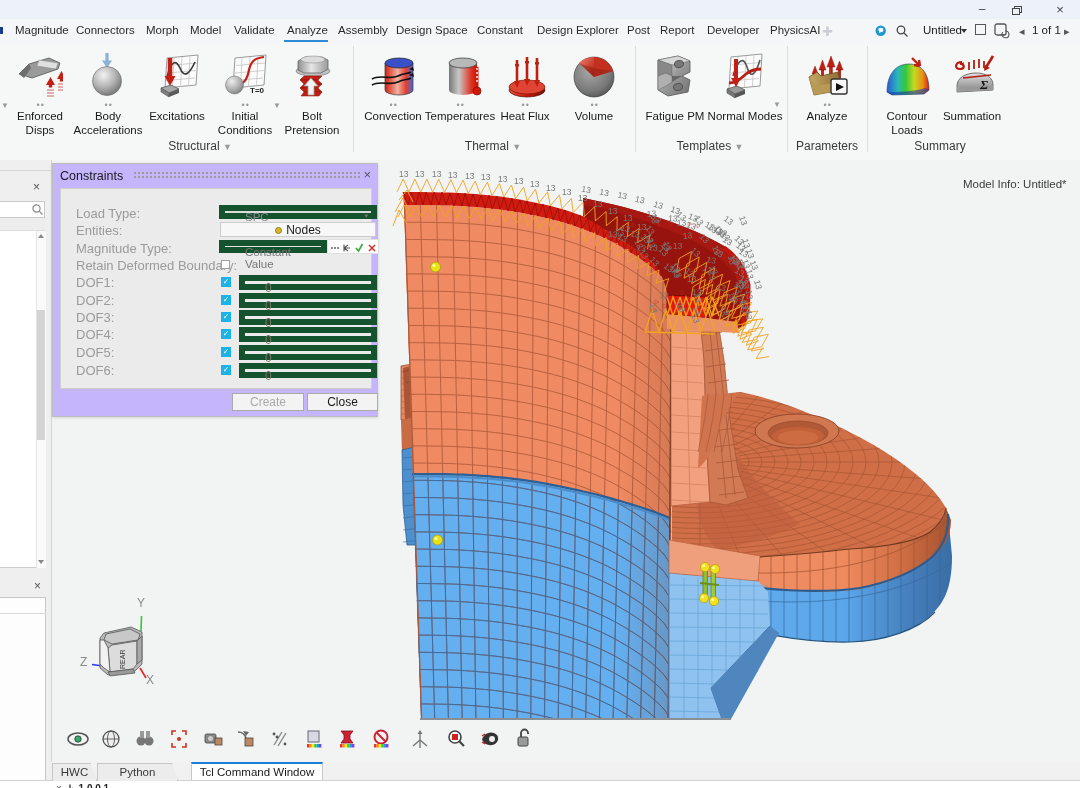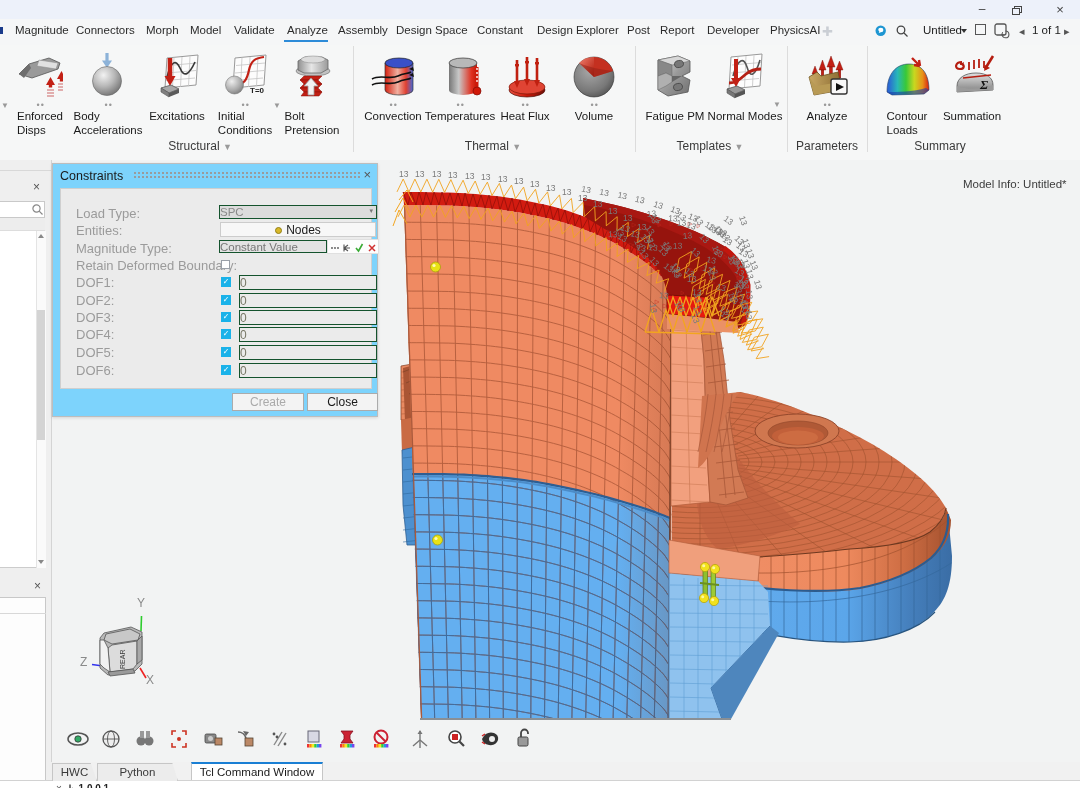--- a/index.html
+++ b/index.html
@@ -1,37 +1,37 @@
 <!DOCTYPE html>
 <html><head><meta charset="utf-8"><title>HyperWorks</title>
 <style>
 *{margin:0;padding:0;box-sizing:border-box}
 html,body{width:1080px;height:788px;overflow:hidden;font-family:"Liberation Sans",sans-serif;background:#f2f3f3}
 .abs{position:absolute}
 #titlebar{left:0;top:0;width:1080px;height:19px;background:#edf1fa}
 #menubar{left:0;top:19px;width:1080px;height:26px;background:#f5f6f7}
 .menu{position:absolute;top:24px;font-size:11.5px;color:#2b2b2b;white-space:nowrap}
 #ribbon{left:0;top:45px;width:1080px;height:115px;background:#f6f7f7}
-.rlabel{position:absolute;font-size:11.5px;color:#1a1a1a;line-height:13.5px;white-space:nowrap;transform:translateX(-50%)}
+.rlabel{position:absolute;font-size:11.5px;color:#1a1a1a;text-align:center;line-height:13.5px;white-space:nowrap;transform:translateX(-50%)}
 .glabel{position:absolute;font-size:12px;color:#3a3a3a;white-space:nowrap;transform:translateX(-50%)}
 .sep{position:absolute;top:46px;width:1px;height:106px;background:#dcdcdc}
 .dots{position:absolute;width:7px;height:2px;color:#9a9a9a;font-size:9px;letter-spacing:1px;line-height:2px;transform:translateX(-50%)}
 .winbtn{position:absolute;top:0;width:30px;height:19px;color:#444;text-align:center;line-height:19px;font-size:12px}
 #viewport{left:52px;top:160px;width:1028px;height:602px;background:#f2f3f3}
 #modelinfo{position:absolute;left:963px;top:178px;font-size:11.5px;color:#3c3c3c}
 
-#dlg{left:52px;top:163px;width:326px;height:254px;background:#7dd3fc;border:1px solid #bdbdbd;box-shadow:0 1px 3px rgba(0,0,0,0.12)}
+#dlg{left:52px;top:163px;width:326px;height:254px;background:#c4b5fd;border:1px solid #bdbdbd;box-shadow:0 1px 3px rgba(0,0,0,0.12)}
 #dlg .title{position:absolute;left:7px;top:5px;font-size:12.5px;color:#1a1a1a}
 #dlg .grip{position:absolute;left:80px;top:7px;width:228px;height:9px;
  background-image:radial-gradient(circle,#9a9a9a 0.7px,transparent 0.9px);background-size:4px 4px}
 #dlg .x{position:absolute;right:6px;top:3px;font-size:13px;color:#555}
 #tbl{position:absolute;left:7px;top:24px;width:312px;height:201px;border:1px solid #cfcfcf;background:#ebebeb}
 #tblhead{position:absolute;left:0;top:0;width:310px;height:13px;background:#fdfdfd;border-bottom:1px solid #d5d5d5;font-size:12px;color:#1a1a1a}
 .rowlabel{position:absolute;left:15px;font-size:13px;color:#9b9b9b;white-space:nowrap}
-.input{position:absolute;background:#ebebeb;border:1px solid #14532d;font-size:11.5px;color:#777;padding-left:0}
+.input{position:absolute;background:#ebebeb;border:6px solid #14532d;font-size:11.5px;color:#777;padding-left:20px}
 .cb{position:absolute;width:9px;height:9px;border:1px solid #9aa0a8;background:#fff}
 .cbc{position:absolute;width:10px;height:10px;background:#1ab2e9;color:#fff;font-size:8px;line-height:10px;text-align:center}
 .btn{position:absolute;height:18px;border:1px solid #ababab;background:#f3f3f3;font-size:12px;text-align:center;line-height:16px}
 
 .lpane{background:#efefef}
 
 .tab{position:absolute;height:18px;font-size:11.5px;color:#3a3a3a;text-align:center;line-height:17px;background:#ececec;border:1px solid #c6c6c6;border-bottom:none}
 </style></head><body>
 
 <div class="abs" id="titlebar"></div>

